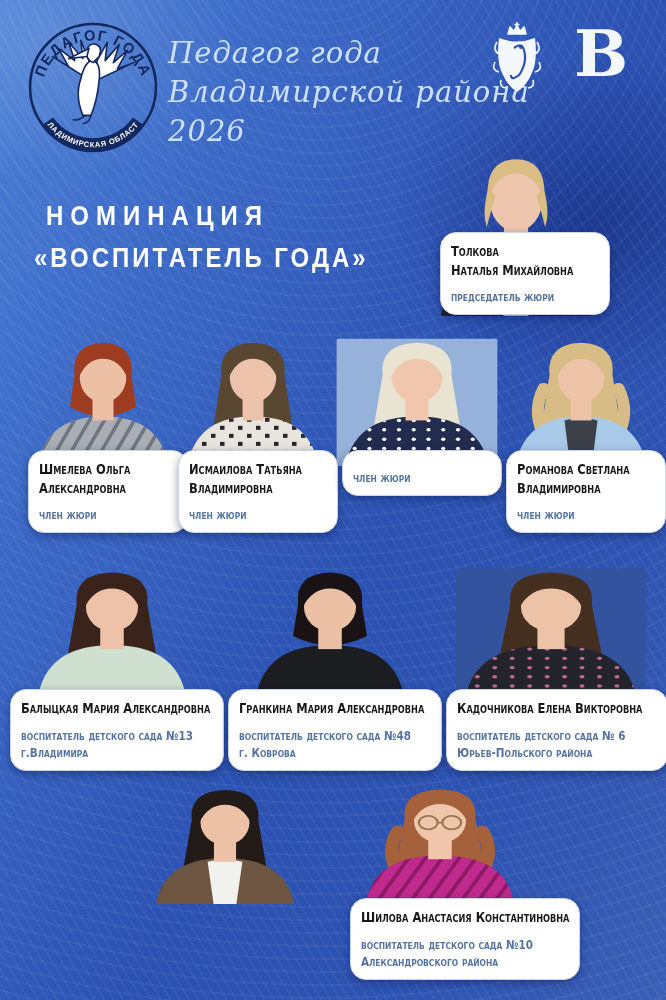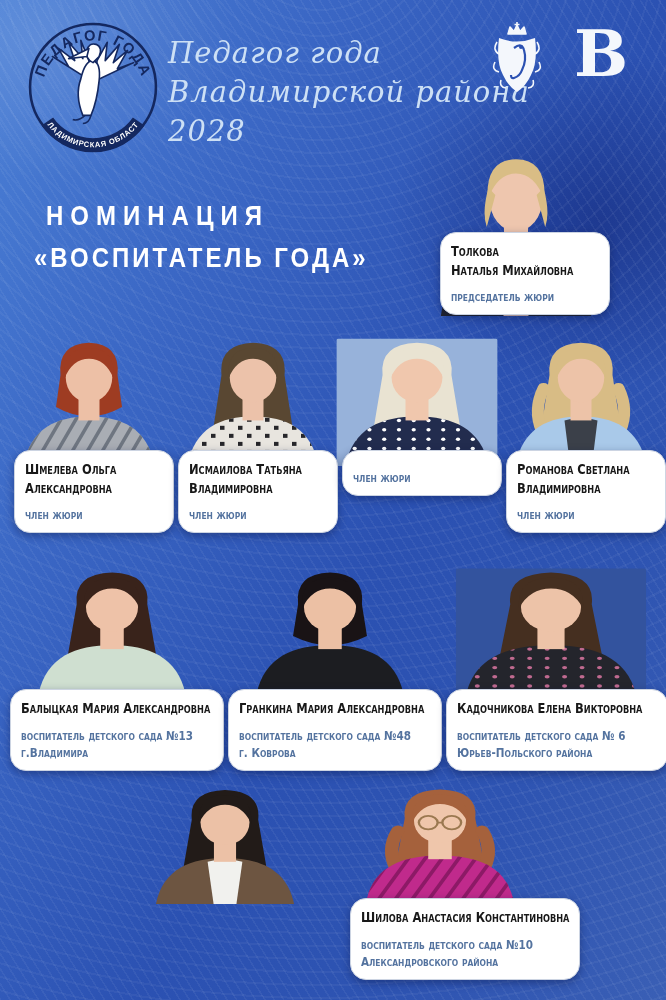--- a/index.html
+++ b/index.html
@@ -42,21 +42,21 @@
   .sl{display:block;white-space:nowrap;font-family:"DejaVu Sans",sans-serif;font-weight:700;
     font-variant:small-caps;color:var(--role);font-size:12.4px;line-height:16.5px;
     transform:scaleX(.84);transform-origin:0 60%;margin-top:1px;}
   .subs{margin-top:10px;}
   
   #chair{left:430px;top:138px;width:172px;height:180px;}
   #chair .photo{left:0;top:0;width:172px;height:178px;}
   #chair .card{left:10px;top:94px;width:148px;}
   
   .jury-slot{top:330px;width:166px;height:205px;}
-  #jury0{left:6px;} #jury1{left:170px;text-decoration:underline;} #jury2{left:334px;} #jury3{left:498px;}
+  #jury0{left:20px;} #jury1{left:170px;text-decoration:underline;} #jury2{left:334px;} #jury3{left:498px;}
   .jury-slot .photo{left:8px;top:2px;width:150px;height:134px;}
   #jury2 .photo{left:1px;width:164px;}
   .jury-slot .card{left:8px;top:120px;width:138px;}
   
   .row1-slot{top:558px;height:228px;}
   #p0{left:4px;width:216px;} #p1{left:222px;width:216px;} #p2{left:440px;width:222px;}
   .row1-slot .photo{left:24px;top:4px;width:168px;height:132px;}
   #p2 .photo{left:14px;width:194px;}
   .row1-slot .card{left:6px;top:131px;width:192px;}
   #p2 .card{width:200px;}
@@ -88,21 +88,21 @@
           <path d="M56,94 Q48,74 54,58 Q58,40 66,40 Q74,42 72,60 Q70,80 64,94 Z"></path>
           <path d="M66,42 Q58,38 60,30 Q62,22 69,24 Q76,27 72,36 Z"></path>
           <path d="M62,28 L42,38 L60,36 Z"></path>
           <path d="M58,94 q-6,6 -12,4 M64,94 q-2,8 -8,8" fill="none"></path>
         </g>
       </svg></div>
 
   <div class="title">
     <div class="title-line">Педагог года</div>
     <div class="title-line">Владимирской района</div>
-    <div class="title-line">2028</div>
+    <div class="title-line">2026</div>
   </div>
 
   <div class="emblem">
     <svg viewBox="0 0 60 78">
       <g stroke="#f4f7fc" fill="none" stroke-width="1.6" stroke-linejoin="round">
         <path d="M30,2 v5 M27.5,4.5 h5"></path>
         <path d="M21,14 l2,-7 4,4.5 3,-6.5 3,6.5 4,-4.5 2,7 z" fill="#f4f7fc"></path>
         <path d="M12,18 q18,7 36,0 q3,24 -4,37 q-5,11 -14,17 q-9,-6 -14,-17 q-7,-13 -4,-37 z" fill="#f4f7fc" stroke="none"></path>
         <path d="M10,22 q-5,8 2,12 M50,22 q5,8 -2,12 M8,42 q-4,8 4,10 M52,42 q4,8 -4,10 M14,60 q-2,7 5,8 M46,60 q2,7 -5,8"></path>
         <path d="M27,28 q8,-6 10,2 q3,10 -2,20 q-2,6 -8,8 q-3,1 -3,-3" stroke="#2b51b2" stroke-width="2.2"></path>

